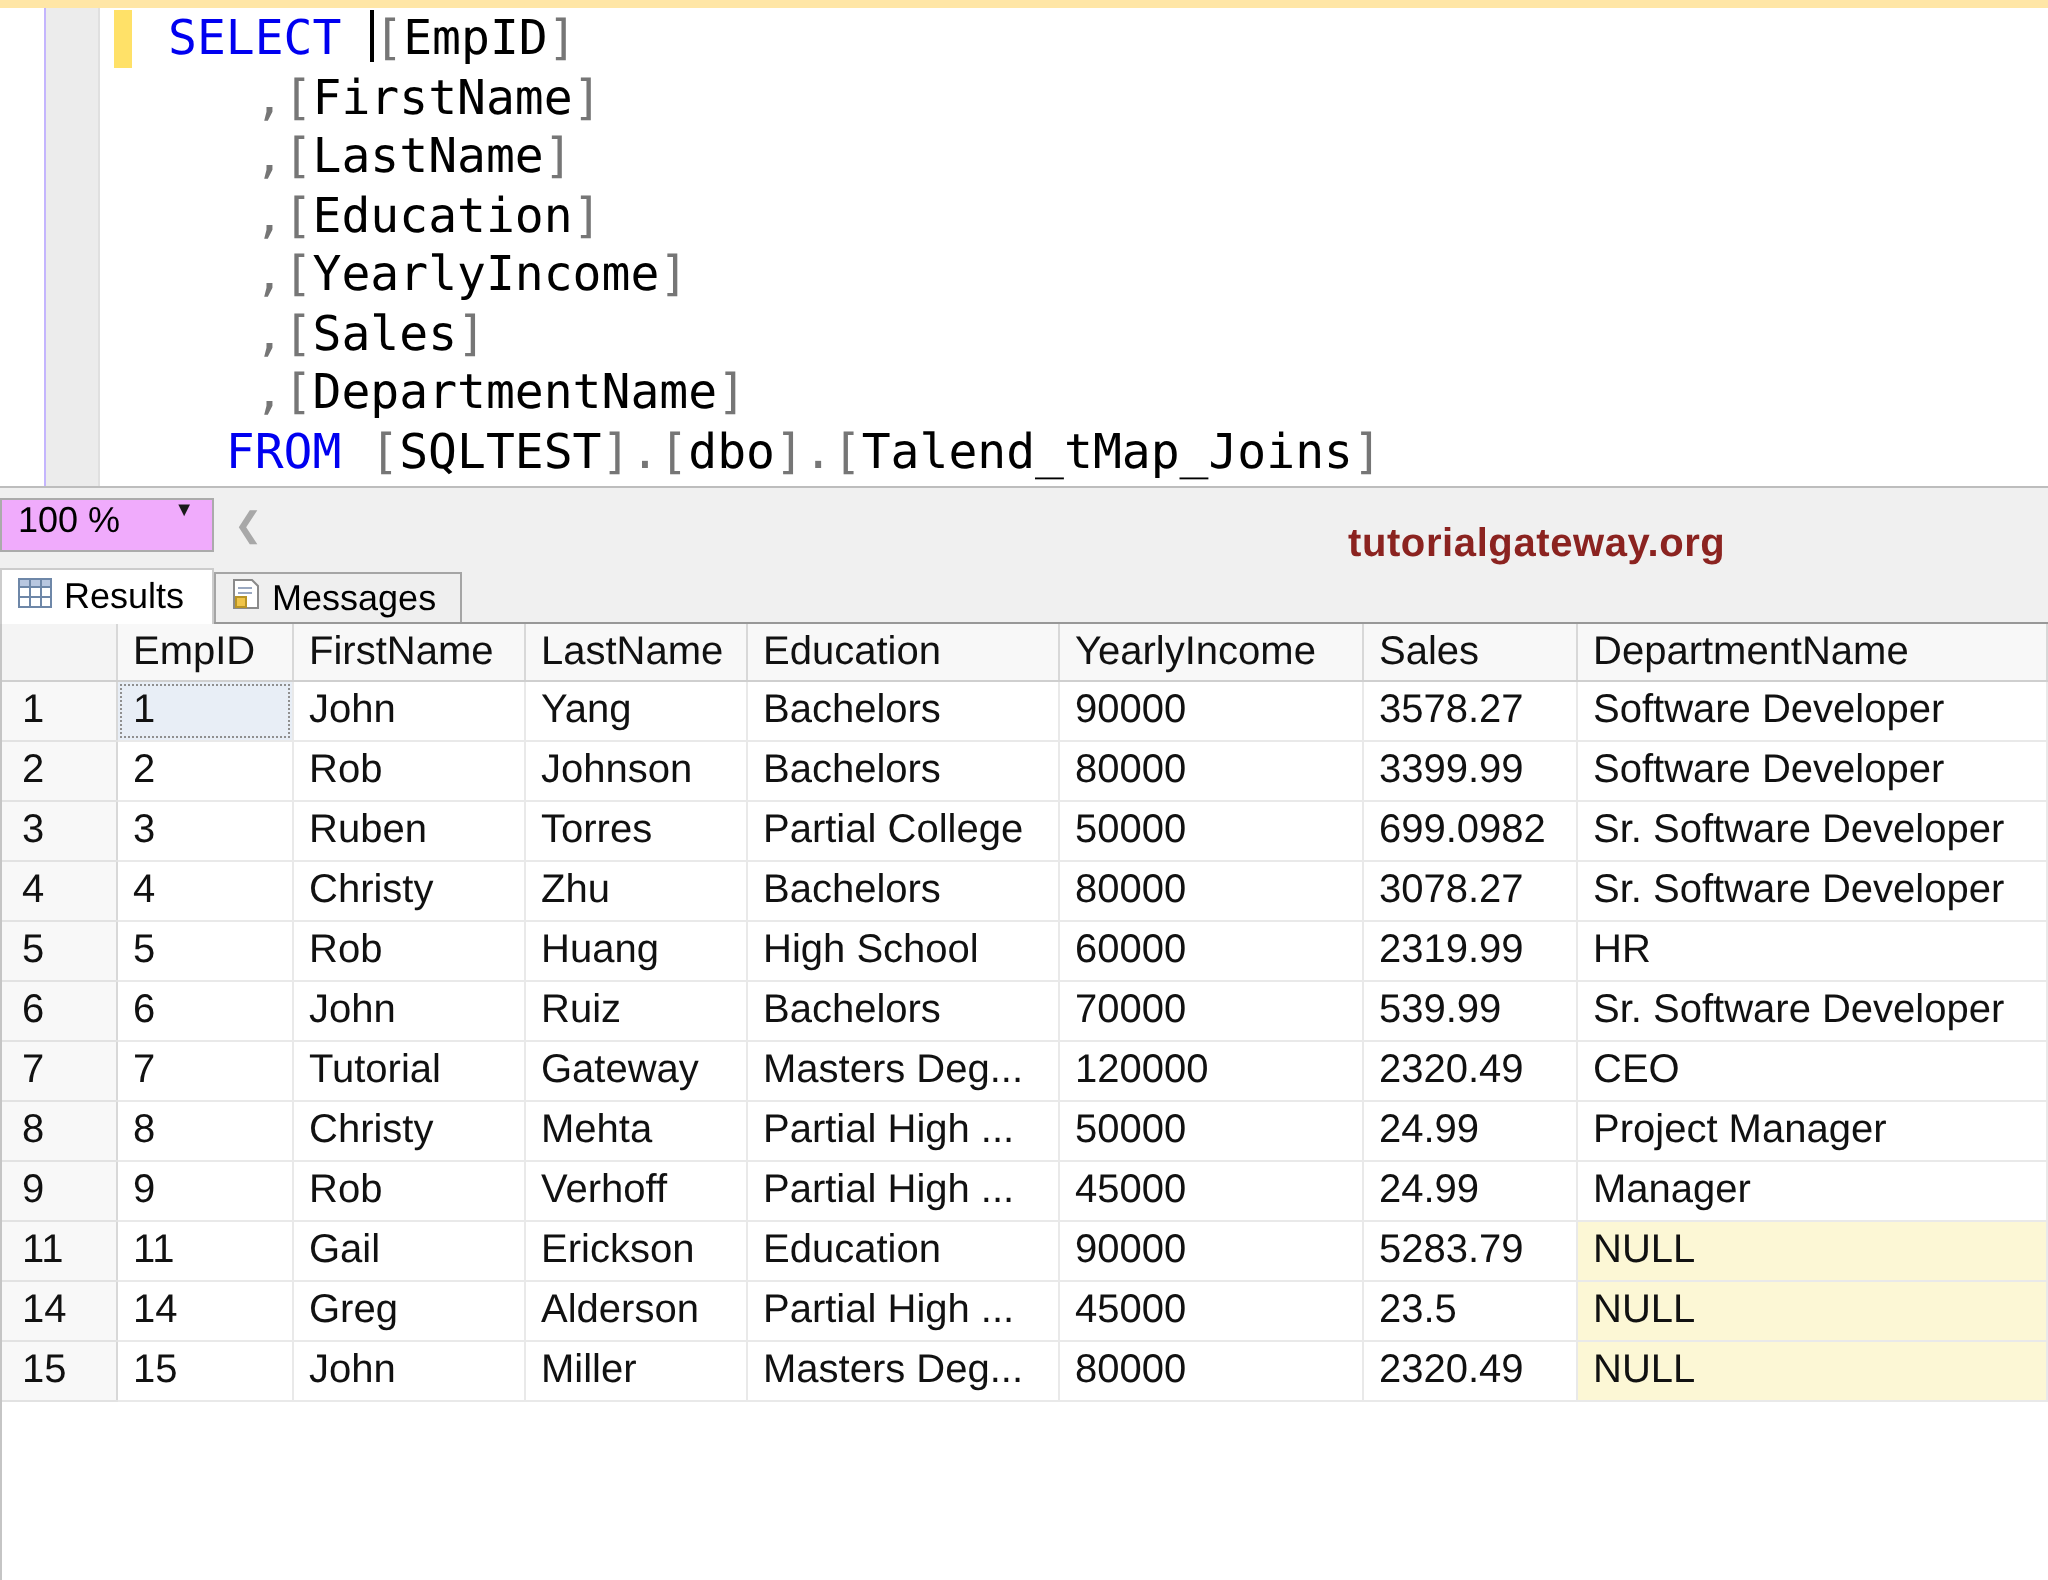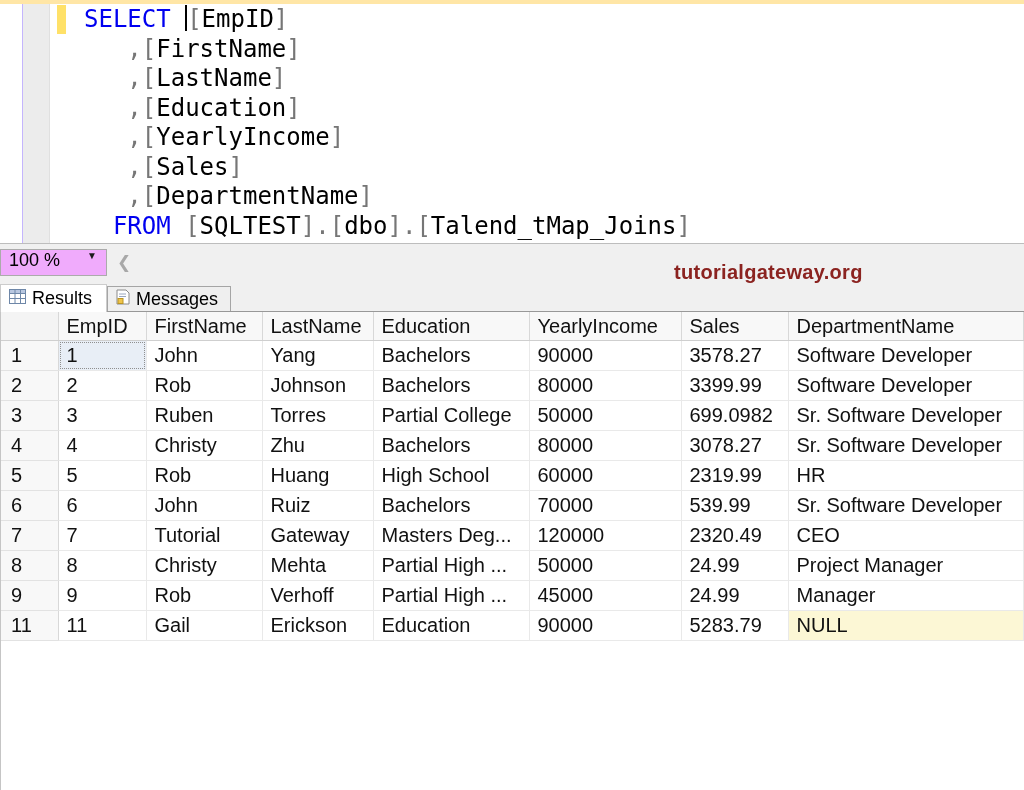--- a/index.html
+++ b/index.html
@@ -212,15 +212,35 @@
         <tr>
           <th>11</th>
           <td>11</td>
           <td>Gail</td>
           <td>Erickson</td>
           <td>Education</td>
           <td>90000</td>
           <td>5283.79</td>
           <td class="nullc">NULL</td>
         </tr>
+        <tr>
+          <th>14</th>
+          <td>14</td>
+          <td>Greg</td>
+          <td>Alderson</td>
+          <td>Partial High ...</td>
+          <td>45000</td>
+          <td>23.5</td>
+          <td class="nullc">NULL</td>
+        </tr>
+        <tr>
+          <th>15</th>
+          <td>15</td>
+          <td>John</td>
+          <td>Miller</td>
+          <td>Masters Deg...</td>
+          <td>80000</td>
+          <td>2320.49</td>
+          <td class="nullc">NULL</td>
+        </tr>
       </tbody>
   </table>
 </div>
 
 </body></html>

